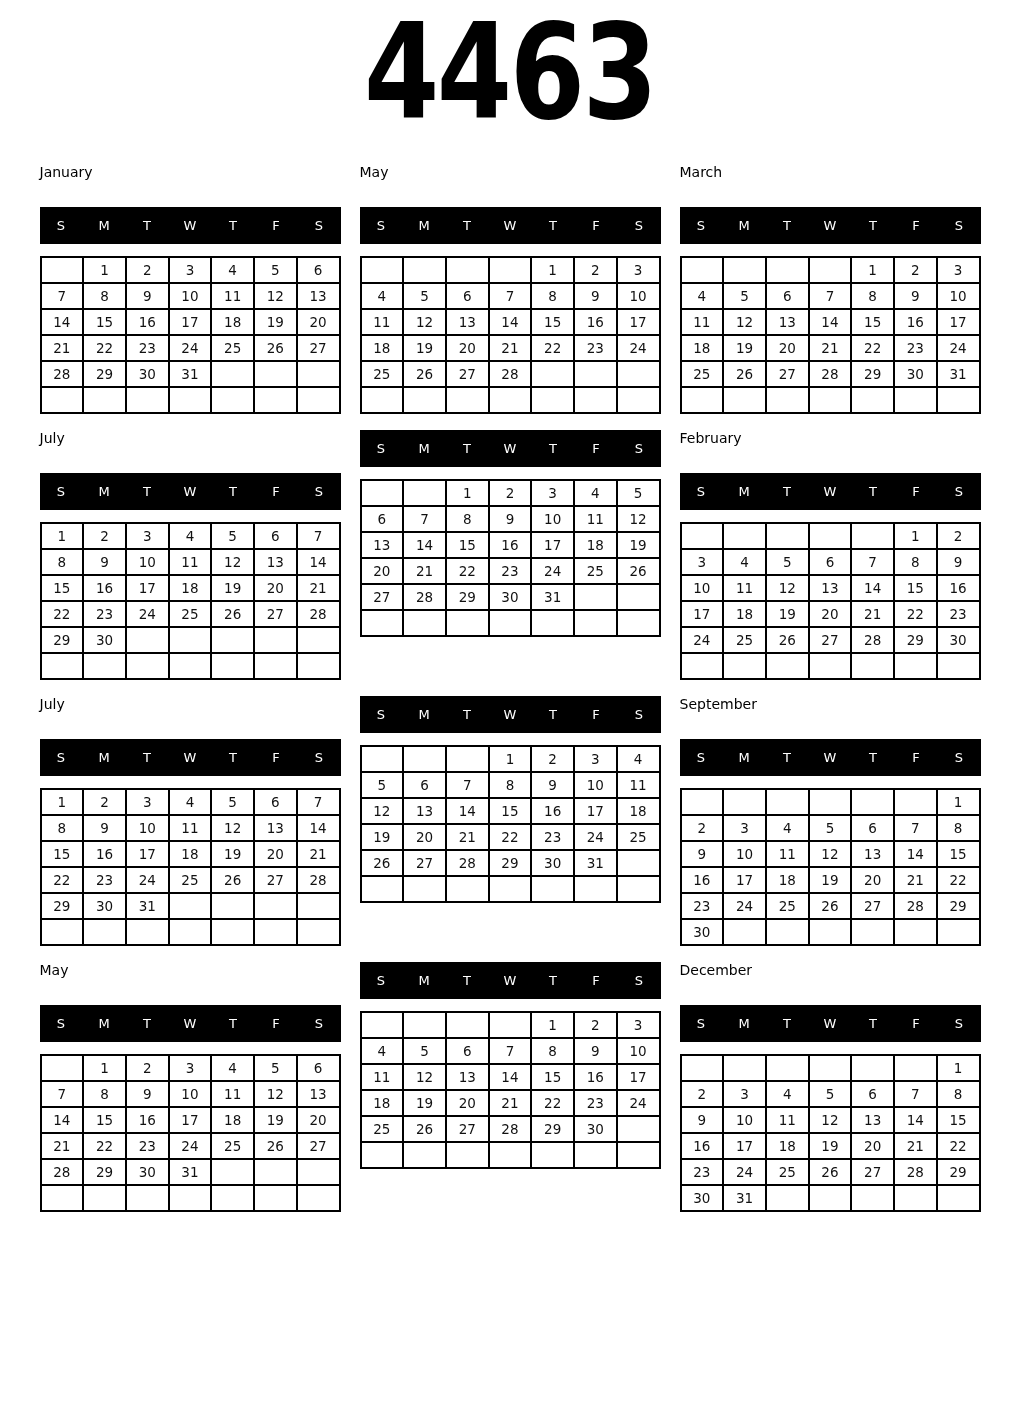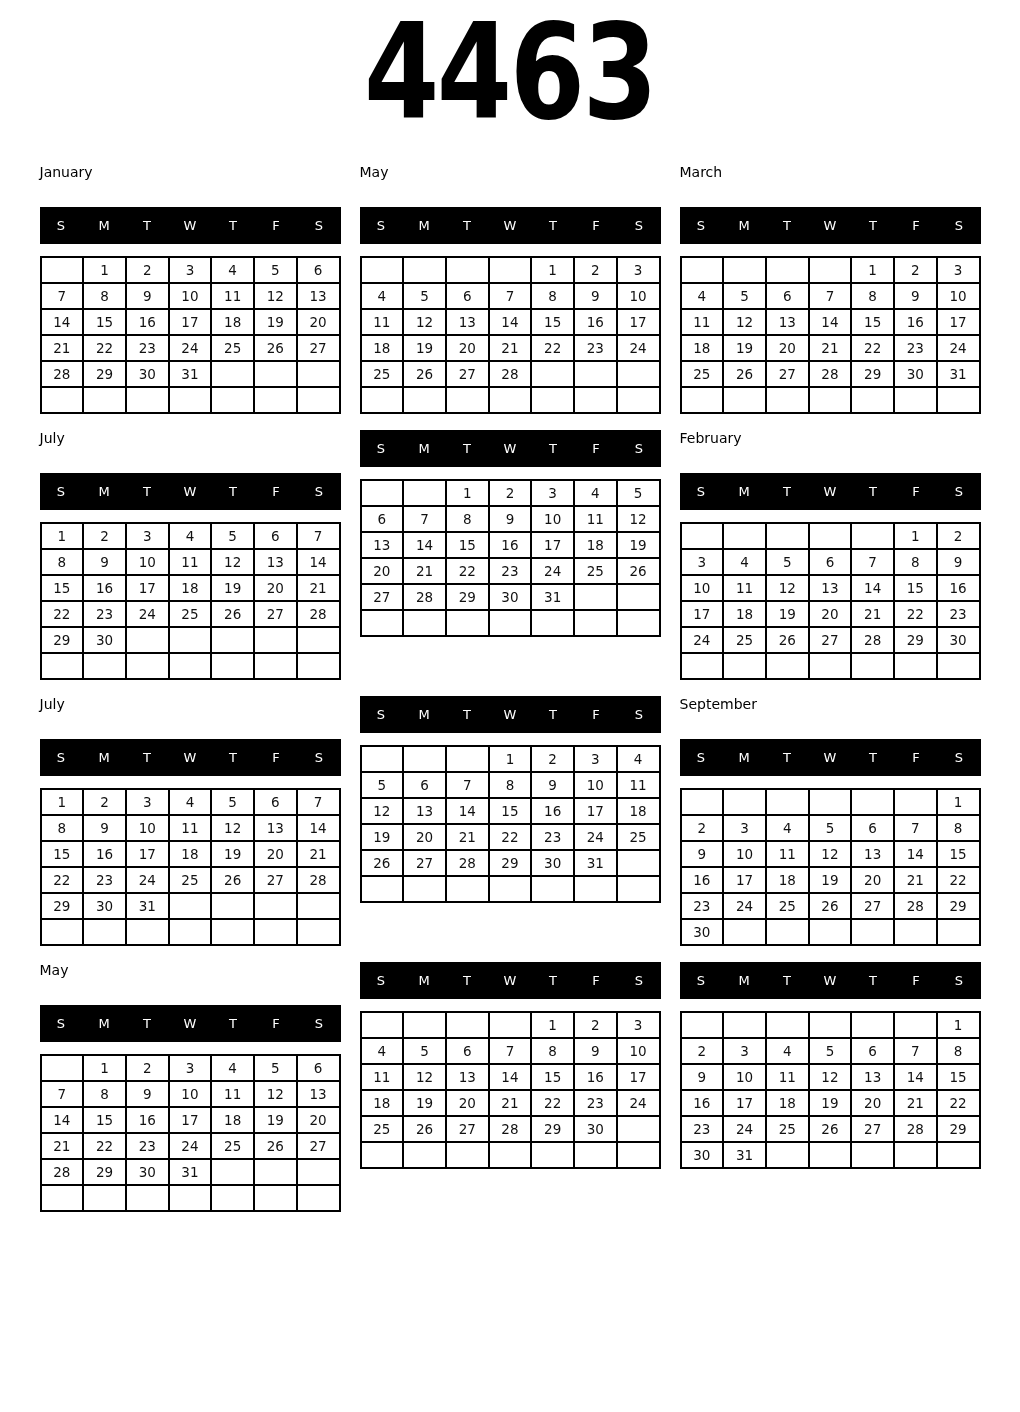--- a/index.html
+++ b/index.html
@@ -850,20 +850,21 @@
             <td></td>
             <td></td>
             <td></td>
             <td></td>
           </tr>
         </tbody>
     </table>
   </div>
 
   <div class="month">
+    <div class="month-title">December</div>
     <div class="daybar">
         <span>S</span>
         <span>M</span>
         <span>T</span>
         <span>W</span>
         <span>T</span>
         <span>F</span>
         <span>S</span>
       </div>
     <table class="grid">

